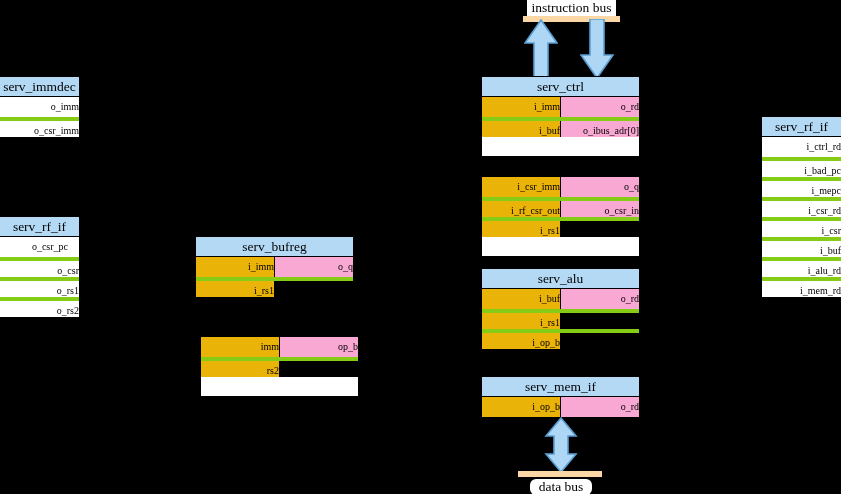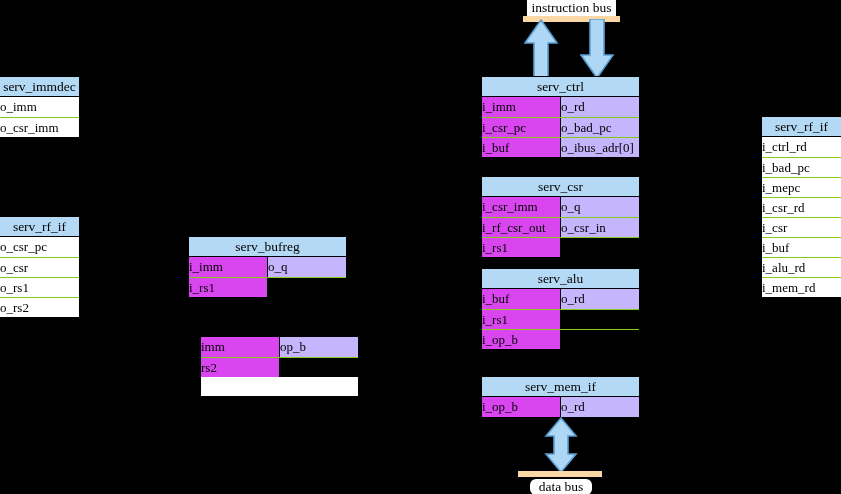--- a/index.html
+++ b/index.html
@@ -12,27 +12,27 @@
   #canvas{position:absolute;left:0;top:0;width:841px;height:494px;}
 
   
   .module{position:absolute;border:1px solid #000;background:#fff;box-sizing:border-box;}
   .mod-title{
     background:#b4d9f5;border-bottom:1px solid #000;
     text-align:center;font-size:13.5px;line-height:19px;height:19px;
     white-space:nowrap;overflow:hidden;color:#000;
   }
   .row{display:flex;height:20px;box-sizing:border-box;}
-  .row + .row{border-top:1px solid #84cc16;}
+  .row + .row{border-top:4px solid #84cc16;}
   .cell{
-    text-align:left;font-size:13px;line-height:19px;
+    text-align:right;font-size:10px;line-height:19px;
     white-space:nowrap;overflow:visible;color:#000;box-sizing:border-box;
   }
-  .cell.left{border-right:1px solid #000;background:#d946ef;}
-  .cell.right{background:#c4b5fd;}
+  .cell.left{border-right:1px solid #000;background:#eab308;}
+  .cell.right{background:#f9a8d4;}
   .cell.empty{background:#000;border:0;}
   .cell.full{background:#fff;}
   .row.single .cell.left{border-right:1px solid #000;}
 
   
   .bus-bar{position:absolute;background:#fad7a5;border:0;}
   .bus-label{
     position:absolute;background:#fff;color:#000;
     font-size:13.5px;line-height:16px;white-space:nowrap;text-align:center;
   }
@@ -56,31 +56,26 @@
     <polygon points="17,59 1,36 10,36 10,0 24,0 24,36 33,36" fill="#aed6f5" stroke="#5a9fd4" stroke-width="1.6"></polygon>
   </svg>
 
   <div class="module" style="left:481px;top:76px;width:159px;height:81px;">
     <div class="mod-title">serv_ctrl</div>
     <div class="row">
       <div class="cell left" style="width:79px;">i_imm</div>
       <div class="cell right" style="width:78px;">o_rd</div>
     </div>
     <div class="row">
-      <div class="cell left" style="width:79px;">i_csr_pc</div>
-      <div class="cell right" style="width:78px;">o_bad_pc</div>
-    </div>
-    <div class="row">
       <div class="cell left" style="width:79px;">i_buf</div>
       <div class="cell right" style="width:78px;">o_ibus_adr[0]</div>
     </div>
   </div>
 
   <div class="module" style="left:481px;top:176px;width:159px;height:81px;">
-    <div class="mod-title">serv_csr</div>
     <div class="row">
       <div class="cell left" style="width:79px;">i_csr_imm</div>
       <div class="cell right" style="width:78px;">o_q</div>
     </div>
     <div class="row">
       <div class="cell left" style="width:79px;">i_rf_csr_out</div>
       <div class="cell right" style="width:78px;">o_csr_in</div>
     </div>
     <div class="row single">
       <div class="cell left" style="width:79px;">i_rs1</div>
@@ -138,21 +133,21 @@
       <div class="cell full" style="width:79px;">o_csr</div>
     </div>
     <div class="row single">
       <div class="cell full" style="width:79px;">o_rs1</div>
     </div>
     <div class="row single">
       <div class="cell full" style="width:79px;">o_rs2</div>
     </div>
   </div>
 
-  <div class="module" style="left:188px;top:236px;width:159px;height:61px;">
+  <div class="module" style="left:195px;top:236px;width:159px;height:61px;">
     <div class="mod-title">serv_bufreg</div>
     <div class="row">
       <div class="cell left" style="width:79px;">i_imm</div>
       <div class="cell right" style="width:78px;">o_q</div>
     </div>
     <div class="row single">
       <div class="cell left" style="width:79px;">i_rs1</div>
       <div class="cell empty" style="width:78px;"></div>
     </div>
   </div>

